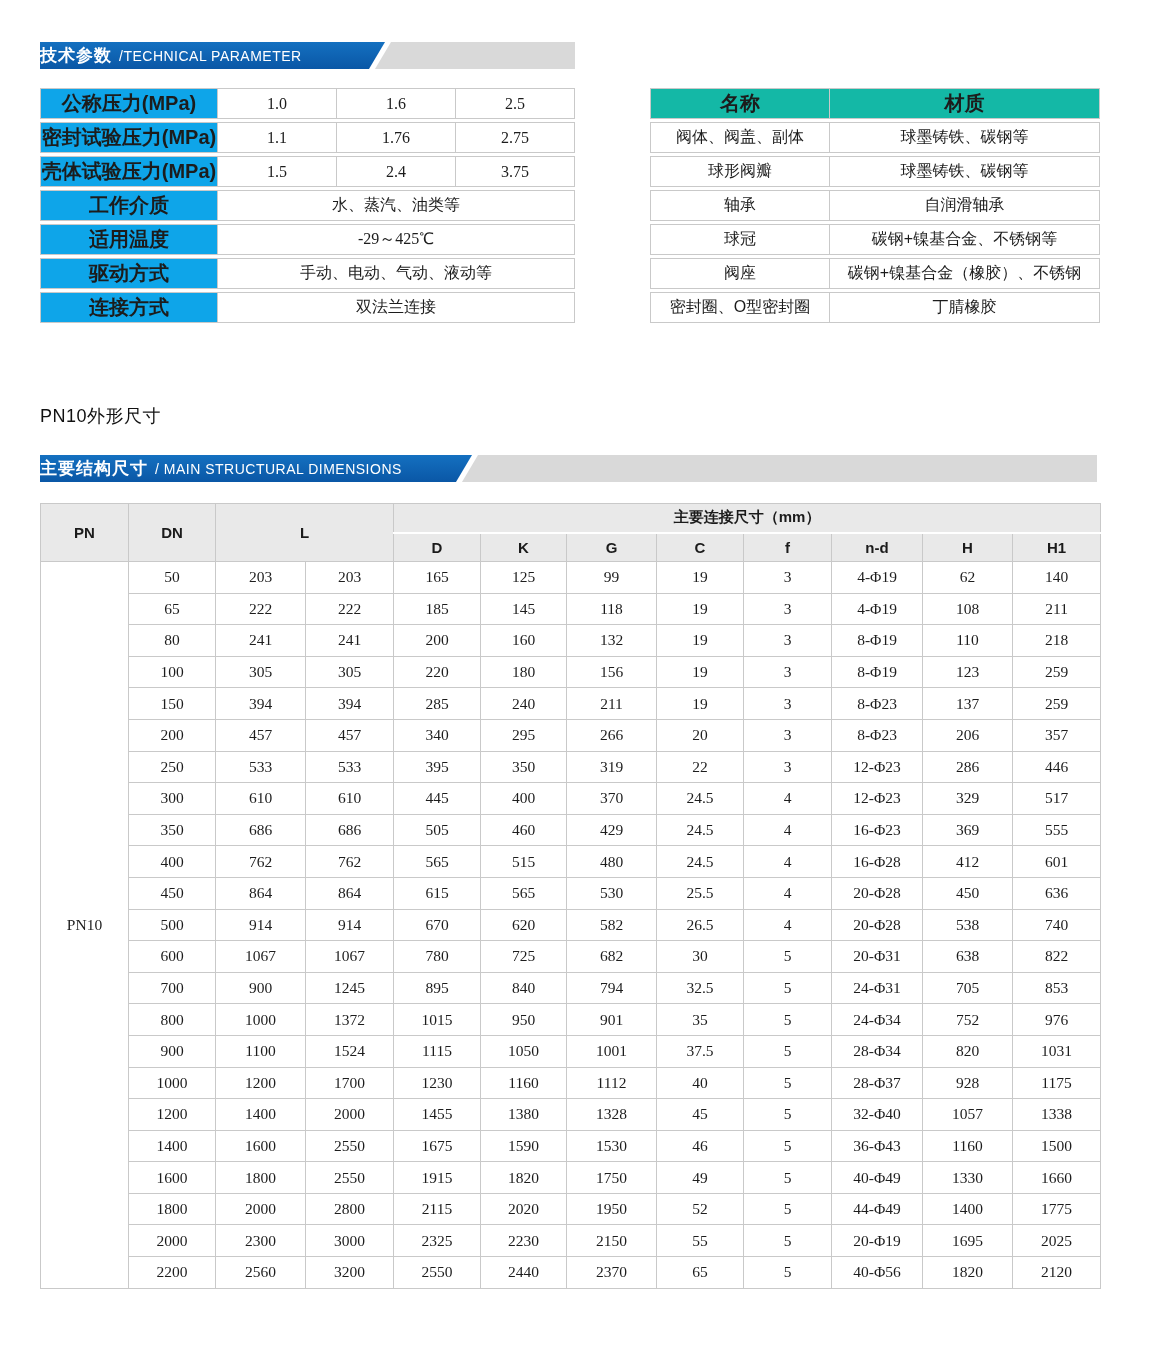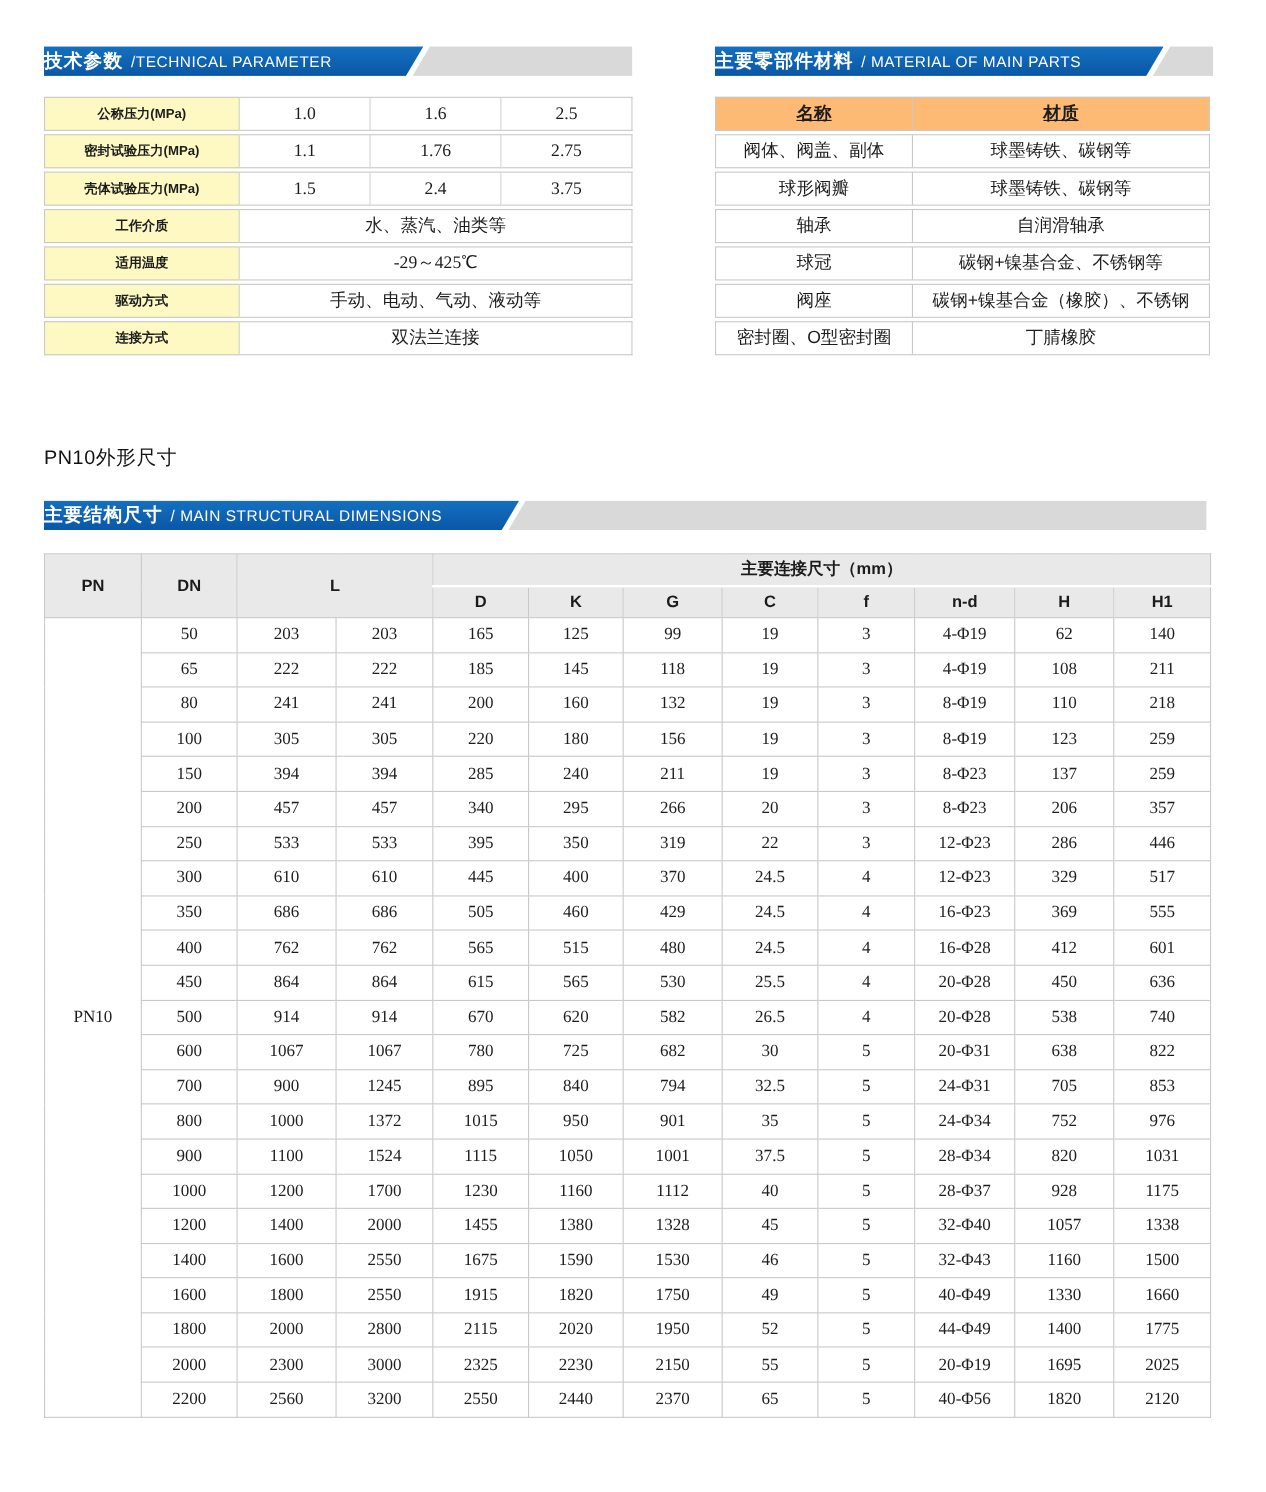--- a/index.html
+++ b/index.html
@@ -22,23 +22,23 @@
 
   
   table { border-collapse:separate; border-spacing:0 3px; }
   .tech { position:absolute; left:40px; top:85px; width:535px; table-layout:fixed; }
   .mat  { position:absolute; left:650px; top:85px; width:450px; table-layout:fixed; }
   .tech td, .mat td, .mat th {
     border:solid #c9c9c9; border-width:1px 1px 1px 0;
     height:31px; text-align:center; vertical-align:middle;
     font-size:16px; background:#fff; color:#1c1c1c; overflow:hidden; white-space:nowrap; }
   .tech td:first-child, .mat td:first-child, .mat th:first-child { border-left-width:1px; }
-  .tech td.lab { background:#fef9c3; font-weight:bold; font-size:12px; }
+  .tech td.lab { background:#0ea5e9; font-weight:bold; font-size:20px; }
   .tech td.val.numeric { font-family:"Liberation Serif", serif; font-size:16px; }
-  .mat th { background:#fdba74; font-weight:bold; font-size:16px;text-decoration:underline; }
+  .mat th { background:#14b8a6; font-weight:bold; font-size:20px; }
 
   
   .dims { position:absolute; left:40px; top:503px; width:1060px;
     border-collapse:collapse; table-layout:fixed; }
   .dims th, .dims td { border:1px solid #c9c9c9; text-align:center; vertical-align:middle; overflow:hidden; white-space:nowrap; }
   .dims th { background:#e9e9e9; font-size:15px; font-weight:bold; height:29px; color:#1b1b1b; }
   .dims th.group { border-bottom:2px solid #ffffff; }
   .dims td { height:31.6px; background:#fff; font-family:"Liberation Serif", serif; font-size:15.5px; color:#1d1d1d; }
 </style>
 </head>
@@ -47,27 +47,20 @@
 <div id="page">
 
   <div class="banner" style="left:40px; top:42px; width:535px; --blue:345px;">
     <div class="banner-gray"></div>
     <div class="banner-blue">
       <span class="banner-zh">技术参数</span>
       <span class="banner-en">/TECHNICAL PARAMETER</span>
     </div>
   </div>
 
-  <div class="banner" style="left:650px; top:42px; width:453px; --blue:408px;">
-    <div class="banner-gray"></div>
-    <div class="banner-blue">
-      <span class="banner-zh">主要零部件材料</span>
-      <span class="banner-en">/ MATERIAL OF MAIN PARTS</span>
-    </div>
-  </div>
 
   <table class="tech">
     <colgroup>
       <col style="width:178px">
         <col style="width:119px">
         <col style="width:119px">
         <col style="width:119px">
     </colgroup>
     <tbody id="tech-body">
         <tr>
@@ -427,21 +420,21 @@
         </tr>
         <tr>
           <td>1400</td>
           <td>1600</td>
           <td>2550</td>
           <td>1675</td>
           <td>1590</td>
           <td>1530</td>
           <td>46</td>
           <td>5</td>
-          <td>32-Φ43</td>
+          <td>36-Φ43</td>
           <td>1160</td>
           <td>1500</td>
         </tr>
         <tr>
           <td>1600</td>
           <td>1800</td>
           <td>2550</td>
           <td>1915</td>
           <td>1820</td>
           <td>1750</td>

